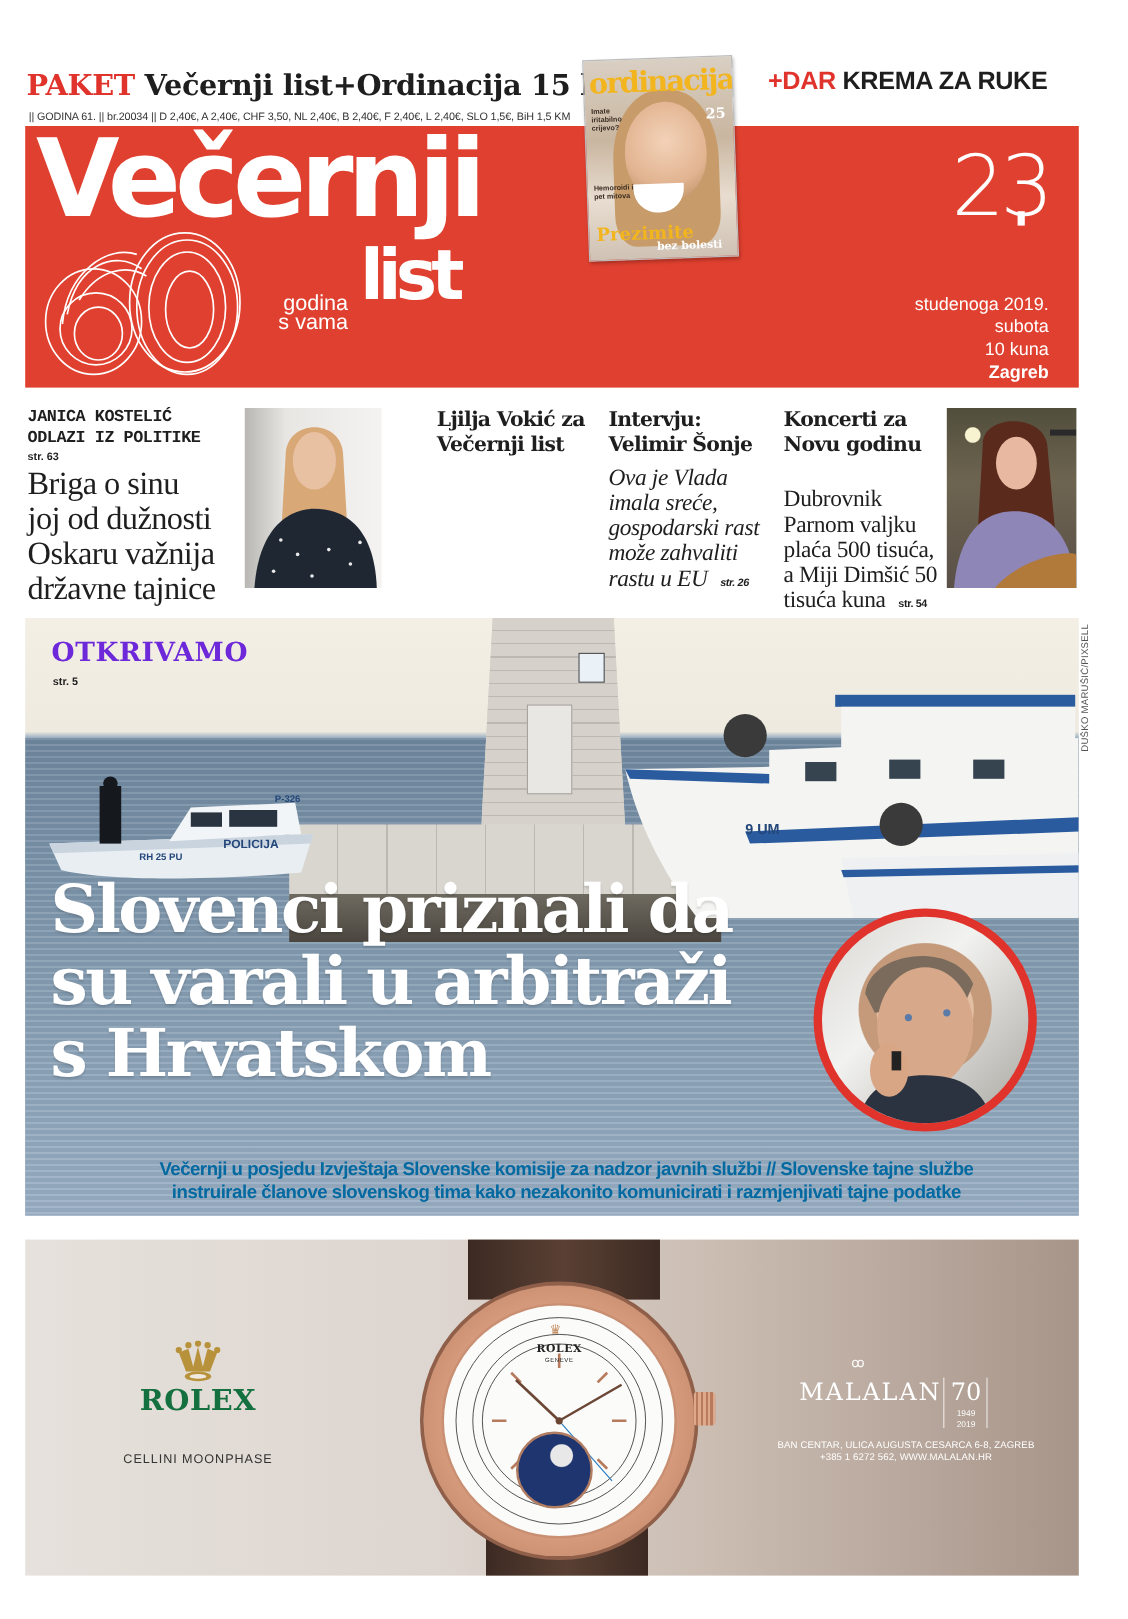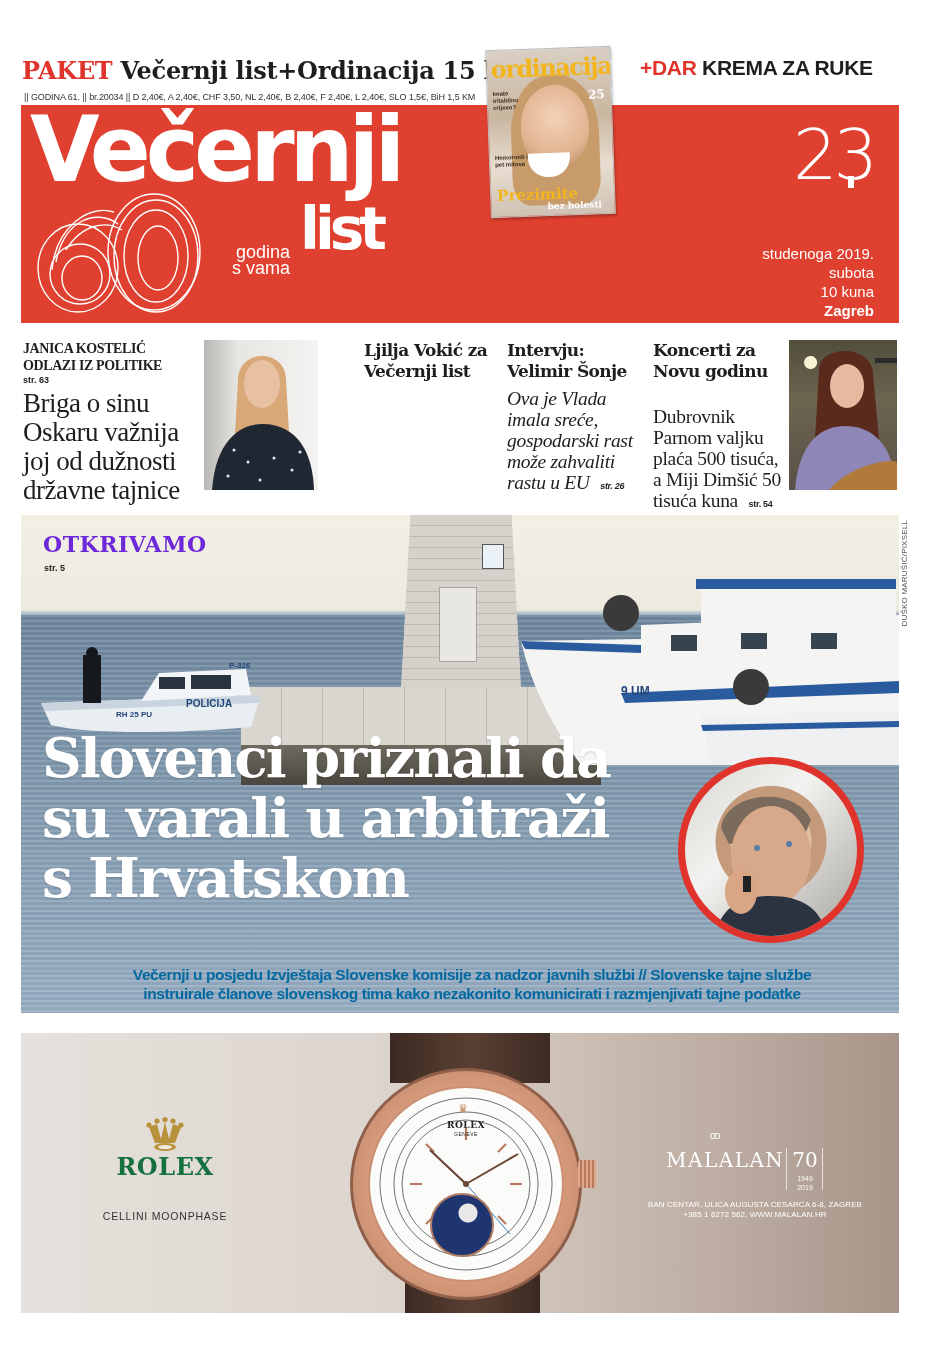--- a/index.html
+++ b/index.html
@@ -30,21 +30,21 @@
   .logo-line1 { left: 30px; top: 105px; font-family: "DejaVu Sans", sans-serif; font-weight: bold; font-size: 90px; color: #fff; letter-spacing: -5px; line-height: 1; }
   .logo-line2 { left: 300px; top: 200px; font-family: "DejaVu Sans", sans-serif; font-weight: bold; font-size: 58px; color: #fff; letter-spacing: -5px; line-height: 1; }
   .sixty { left: 26px; top: 190px; width: 180px; height: 126px; }
   .godina { left: 210px; top: 244px; font-family: "Liberation Sans", sans-serif; font-size: 18px; line-height: 16px; color: #fff; text-align: right; width: 80px; }
   .date-big { left: 764px; top: 120px; width: 110px; text-align: right; font-family: "DejaVu Sans", sans-serif; font-weight: 200; font-size: 70px; color: #fff; letter-spacing: -4px; line-height: 1; }
   .date-dot { left: 848px; top: 176px; width: 6px; height: 12px; background: #fff; }
   .date-info { left: 720px; top: 220px; width: 154px; text-align: right; color: #fff; font-family: "Liberation Sans", sans-serif; font-size: 15px; line-height: 19px; margin-top: 24px; }
   .date-info .b { font-weight: bold; }
 
   
-  .kicker { font-family: Liberation Serif, serif; font-weight: bold; font-size: 14px; line-height: 17px; color: #1e1e1e; letter-spacing: -0.4px; }
+  .kicker { font-family: Liberation Mono, monospace; font-weight: bold; font-size: 14px; line-height: 17px; color: #1e1e1e; letter-spacing: -0.4px; }
   .page-ref { font-family: "Liberation Sans", sans-serif; font-weight: bold; font-size: 9px; color: #1e1e1e; }
   .deck { font-family: "Liberation Serif", serif; font-size: 27px; line-height: 29px; color: #1e1e1e; letter-spacing: -0.5px; }
   .deck-sm { font-family: "Liberation Serif", serif; font-size: 19.5px; line-height: 21px; color: #1e1e1e; letter-spacing: -0.3px; }
   .kicker2 { font-family: "DejaVu Serif", serif; font-weight: bold; font-size: 17px; line-height: 21px; color: #1e1e1e; letter-spacing: -0.6px; }
 
   .photo-janica { left: 204px; top: 340px; width: 114px; height: 150px; background: linear-gradient(90deg,#b9b7b3 0%,#e8e6e3 30%,#f4f3f1 100%); overflow: hidden; }
   .photo-mija { left: 789px; top: 340px; width: 108px; height: 150px; background: radial-gradient(circle at 20% 15%, #f7f2d0 0 6px, transparent 7px), linear-gradient(180deg,#514e3c 0%,#6d6450 40%,#5a5048 100%); overflow: hidden; }
 
   
   .lead { left: 21px; top: 515px; width: 878px; height: 498px; overflow: hidden; background: linear-gradient(180deg, #f3efe4 0%, #efeadf 19%, #9fb2c4 20%, #7d93a8 40%, #8aa0b5 60%, #9bb2c8 100%); }
@@ -146,22 +146,22 @@
   <div>10 kuna</div>
   <div class="b">Zagreb</div>
 </div>
 
 <div class="abs" style="left:23px; top:340px; width:180px;">
   <div class="kicker">JANICA KOSTELIĆ</div>
   <div class="kicker">ODLAZI IZ POLITIKE</div>
   <div class="page-ref" style="margin-top:1px;">str. 63</div>
   <div class="deck" style="margin-top:4px;">
     <div>Briga o sinu</div>
+    <div>joj od dužnosti</div>
     <div>Oskaru važnija</div>
-    <div>joj od dužnosti</div>
     <div>državne tajnice</div>
   </div>
 </div>
 <div class="abs photo-janica">
   <svg width="114" height="150" viewBox="0 0 114 150">
     <path d="M34 40 C 34 8, 82 8, 82 40 L 86 110 L 30 110 Z" fill="#d9a877"></path>
     <ellipse cx="58" cy="44" rx="18" ry="24" fill="#e8c0a2"></ellipse>
     <path d="M8 150 C 12 96, 40 84, 58 84 C 80 84, 108 96, 110 150 Z" fill="#1f2733"></path>
     <g fill="#e9e9e9">
         <circle cx="30" cy="110" r="1.5"></circle>

